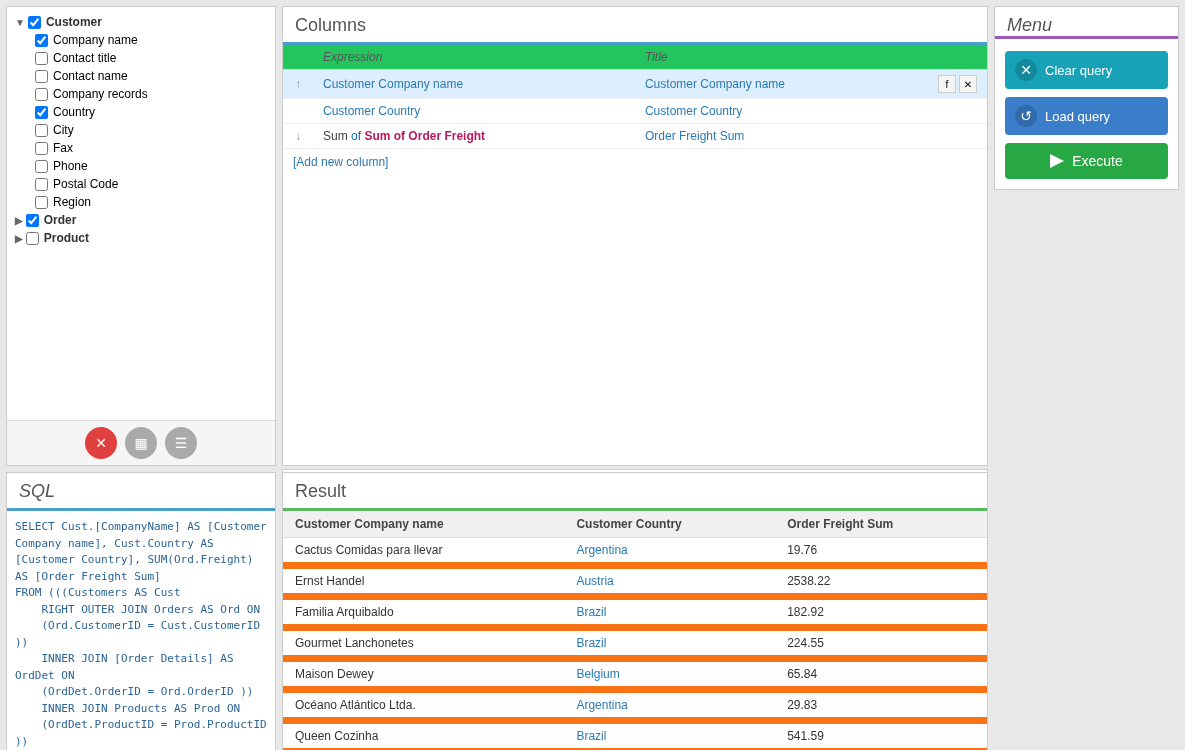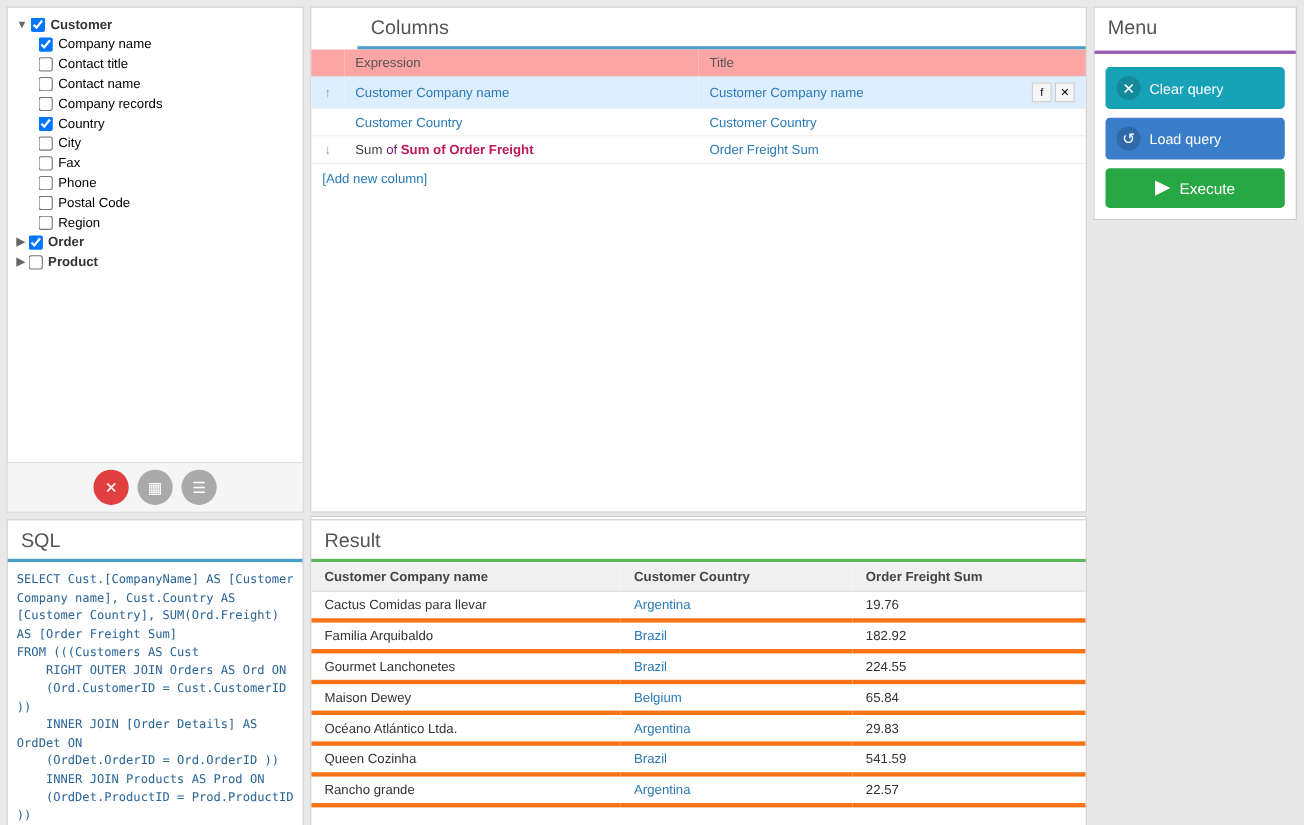--- a/index.html
+++ b/index.html
@@ -103,31 +103,31 @@
     
     .columns-panel {
       grid-column: 2;
       grid-row: 1;
       display: flex;
       flex-direction: column;
     }
 
     .columns-panel .panel-header {
       border-bottom-color: #4a9eca;
-      margin-left: 42px;
     }
 
     .columns-table {
       width: 100%;
       border-collapse: collapse;
       font-size: 12px;
     }
 
     .columns-table thead tr {
-      background: #fca5a5;
+      background: #22c55e;
+      font-style: italic;
     }
 
     .columns-table thead th {
       text-align: left;
       padding: 5px 10px;
       color: #555;
       font-weight: normal;
       border-bottom: 1px solid #ddd;
     }
 
@@ -291,21 +291,22 @@
 
     .menu-inner {
       background: #fff;
       border: 1px solid #ccc;
       padding: 10px;
     }
 
     .menu-inner .panel-header {
       border-bottom-color: #9b59b6;
       margin: -10px -10px 12px;
-      padding: 8px 12px 10px;
+      padding: 8px 12px 0;
+      font-style: italic;
     }
 
     .menu-btn {
       width: 100%;
       padding: 8px 10px;
       margin-bottom: 8px;
       border: none;
       border-radius: 4px;
       cursor: pointer;
       display: flex;
@@ -359,20 +360,21 @@
     
     .sql-panel {
       grid-column: 1;
       grid-row: 2;
       display: flex;
       flex-direction: column;
     }
 
     .sql-panel .panel-header {
       border-bottom-color: #4a9eca;
+      font-style: italic;
     }
 
     .sql-body {
       flex: 1;
       overflow-y: auto;
       padding: 8px;
       font-family: monospace;
       font-size: 11px;
       color: #2a6496;
       line-height: 1.5;
@@ -407,21 +409,21 @@
 
     .result-table thead th {
       text-align: left;
       padding: 6px 12px;
       color: #444;
       font-weight: bold;
       border-bottom: 1px solid #ddd;
     }
 
     .result-table tbody tr {
-      border-bottom: 4px solid #f97316;
+      border-bottom: 7px solid #f97316;
     }
 
     .result-table tbody td {
       padding: 5px 12px;
       color: #333;
     }
 
     .result-table tbody td.country-cell {
       color: #2a7ab5;
     }
@@ -572,21 +574,21 @@
           <td></td>
           <td>Customer Country</td>
           <td>
             <span>Customer Country</span>
           </td>
         </tr>
         <tr>
           <td style="text-align:center; color:#999;">↓</td>
           <td>
             <span style="color:#404040;">Sum</span>
-            <span style="color:#701a75;"> of </span>
+            <span style="color:#0369a1;"> of </span>
             <span style="color:#be185d;font-weight:bold;">Sum of Order Freight</span>
           </td>
           <td>
             <span>Order Freight Sum</span>
           </td>
         </tr>
       </tbody>
     </table>
     <a class="add-column-link">[Add new column]</a>
   </div>
@@ -684,20 +686,25 @@
             <th>Customer Company name</th>
             <th>Customer Country</th>
             <th>Order Freight Sum</th>
           </tr>
         </thead>
         <tbody id="result-tbody">
         <tr>
               <td>Cactus Comidas para llevar</td>
               <td class="country-cell">Argentina</td>
               <td>19.76</td>
+            </tr>
+            <tr>
+              <td>Ernst Handel</td>
+              <td class="country-cell">Austria</td>
+              <td>2538.22</td>
             </tr>
             <tr>
               <td>Familia Arquibaldo</td>
               <td class="country-cell">Brazil</td>
               <td>182.92</td>
             </tr>
             <tr>
               <td>Gourmet Lanchonetes</td>
               <td class="country-cell">Brazil</td>
               <td>224.55</td>

